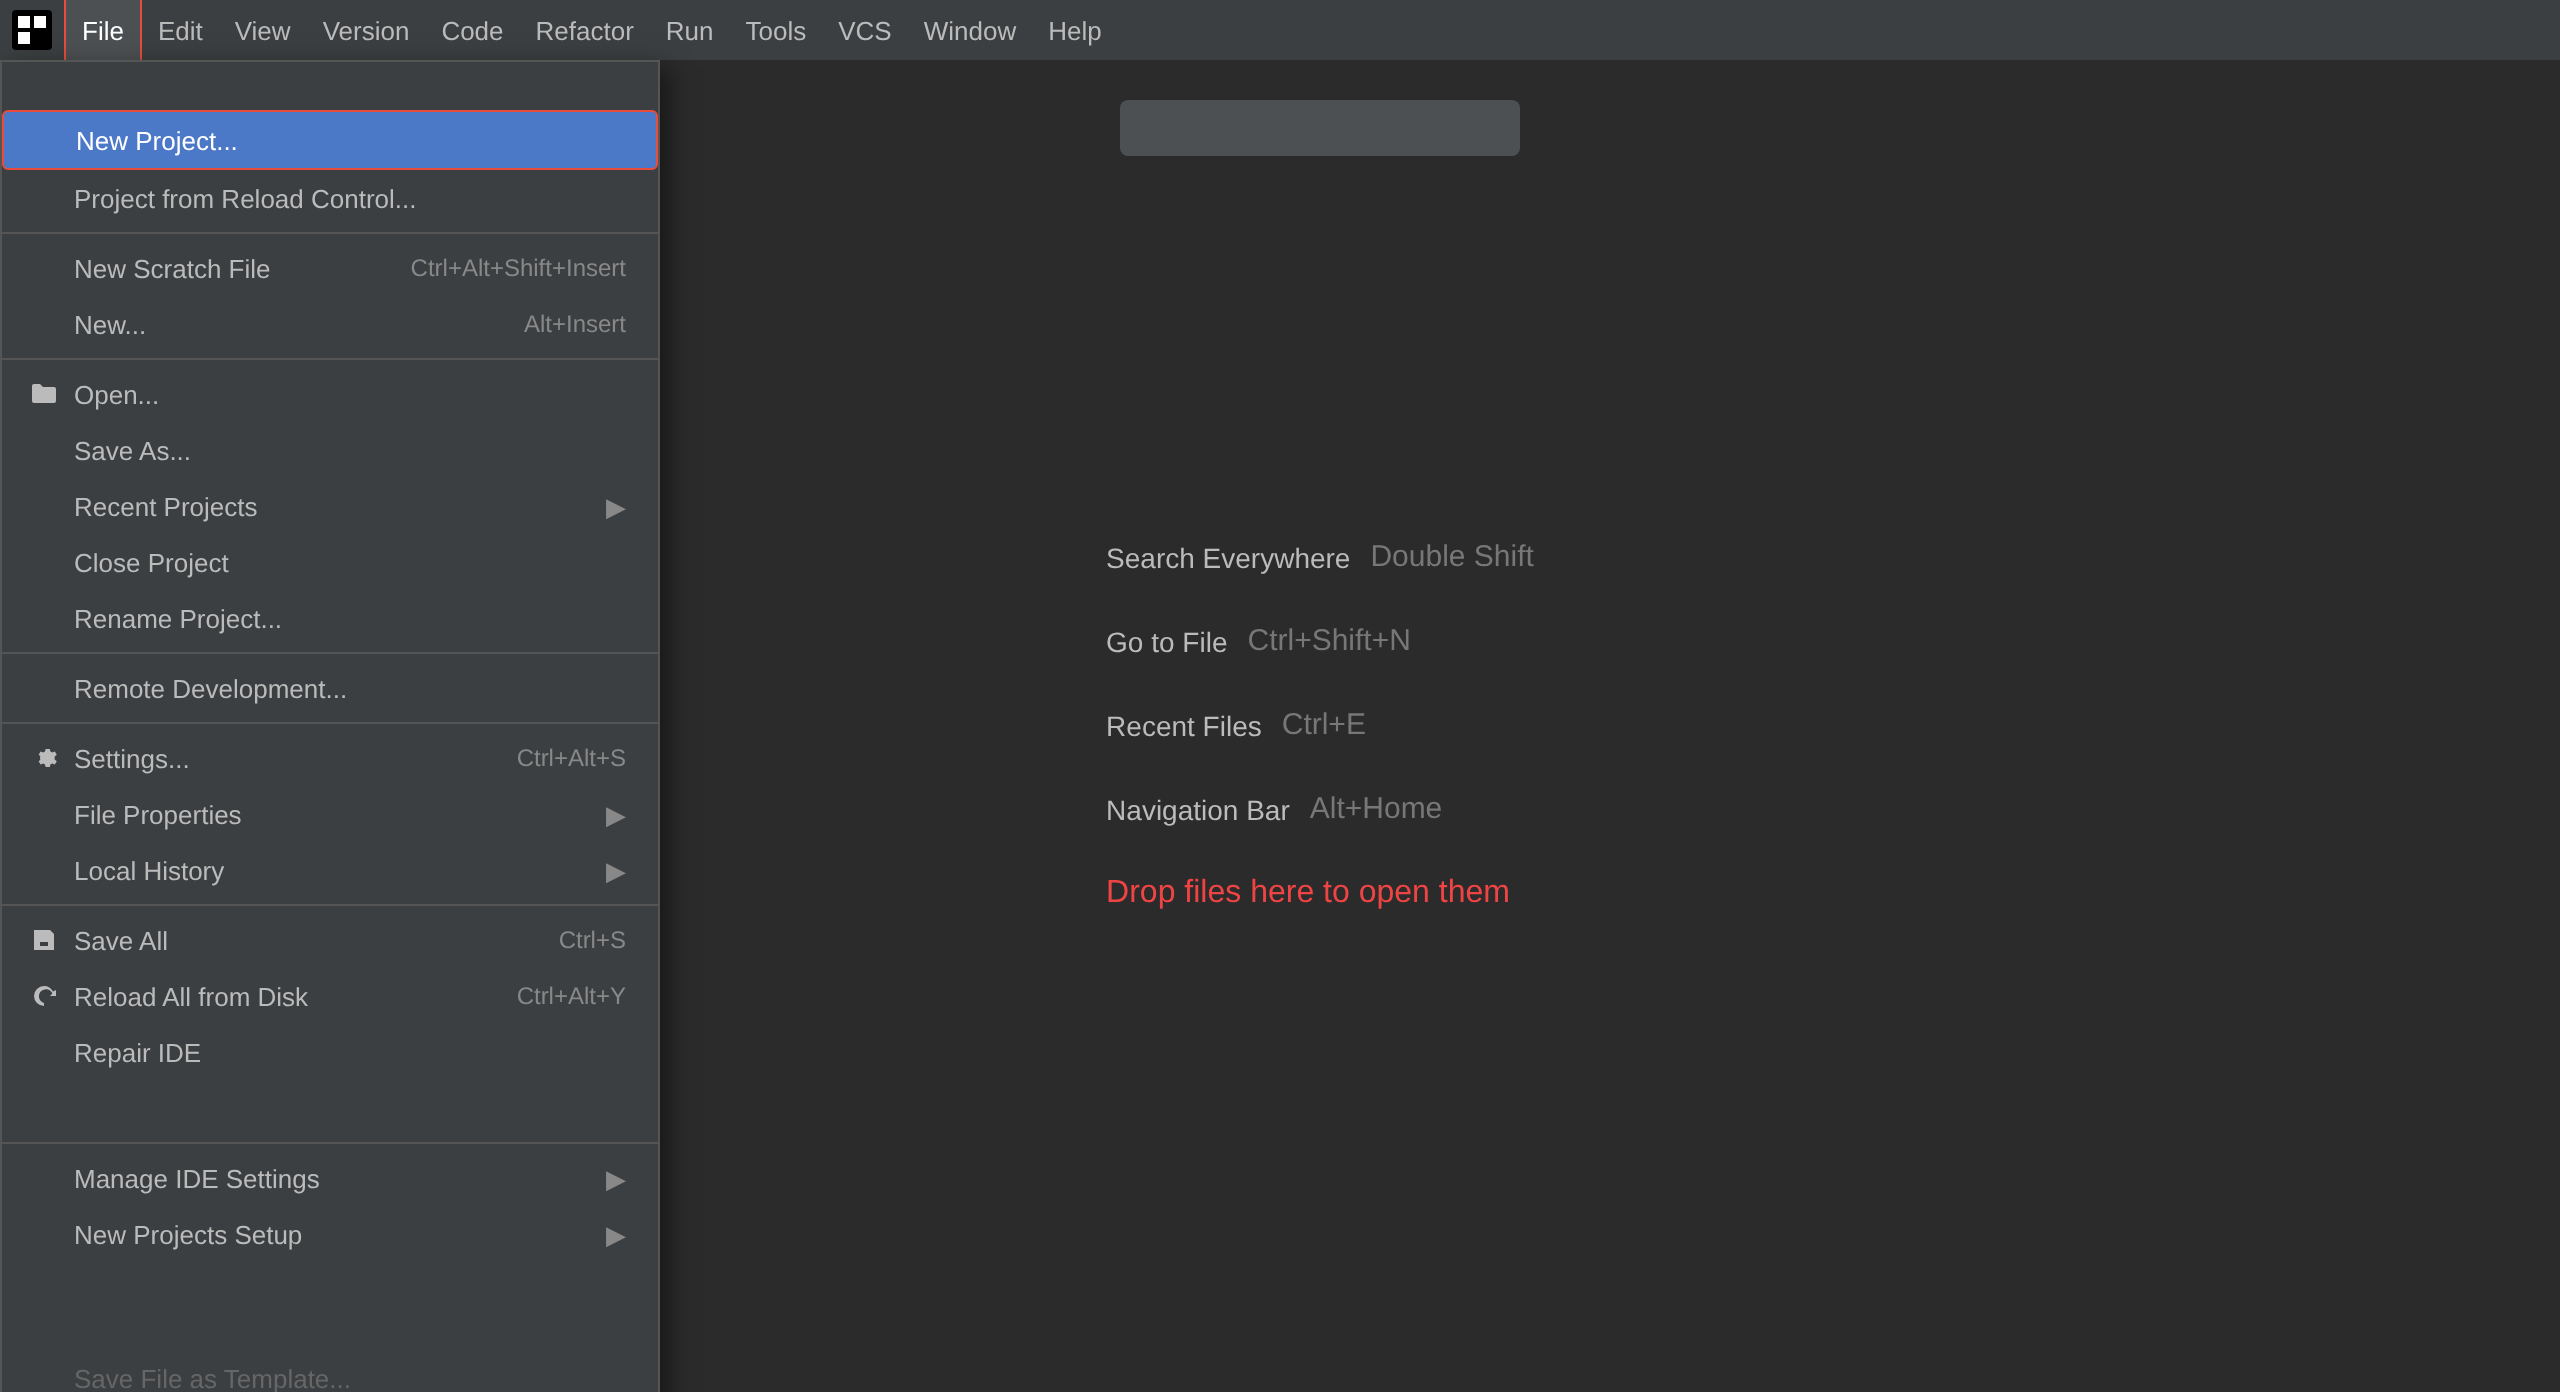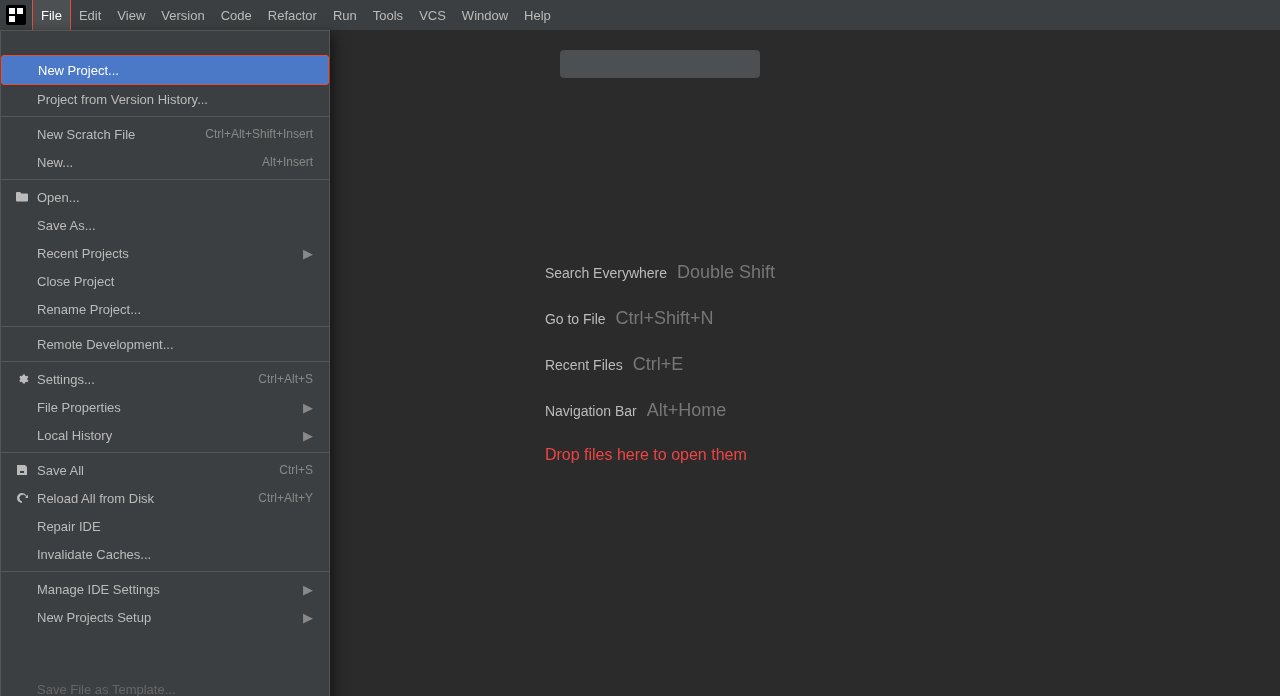--- a/index.html
+++ b/index.html
@@ -110,21 +110,21 @@
       display: flex;
       align-items: center;
       gap: 10px;
     }
     .shortcut-label {
       color: #bbbbbb;
       font-size: 14px;
     }
     .shortcut-key {
       color: #777777;
-      font-size: 18px;
+      font-size: 15px;
     }
     .drop-text {
       color: #ef4444;
       font-size: 16px;
     }
 
     
     .dropdown-overlay {
       position: absolute;
       top: 30px;
@@ -284,21 +284,21 @@
 <div class="dropdown-overlay">
   <div class="dropdown-menu">
 
     <div class="menu-item highlighted">
       <div class="menu-item-icon"></div>
       <span class="menu-item-label">New Project...</span>
     </div>
 
     <div class="menu-item">
       <div class="menu-item-icon"></div>
-      <span class="menu-item-label">Project from Version History...</span>
+      <span class="menu-item-label">Project from Reload Control...</span>
     </div>
 
     <div class="menu-divider"></div>
 
     <div class="menu-item">
       <div class="menu-item-icon"></div>
       <span class="menu-item-label">New Scratch File</span>
       <span class="menu-item-shortcut">Ctrl+Alt+Shift+Insert</span>
     </div>
 
@@ -393,21 +393,20 @@
       <span class="menu-item-shortcut">Ctrl+Alt+Y</span>
     </div>
 
     <div class="menu-item">
       <div class="menu-item-icon"></div>
       <span class="menu-item-label">Repair IDE</span>
     </div>
 
     <div class="menu-item">
       <div class="menu-item-icon"></div>
-      <span class="menu-item-label">Invalidate Caches...</span>
     </div>
 
     <div class="menu-divider"></div>
 
     <div class="menu-item">
       <div class="menu-item-icon"></div>
       <span class="menu-item-label">Manage IDE Settings</span>
       <span class="menu-item-arrow">▶</span>
     </div>
 

